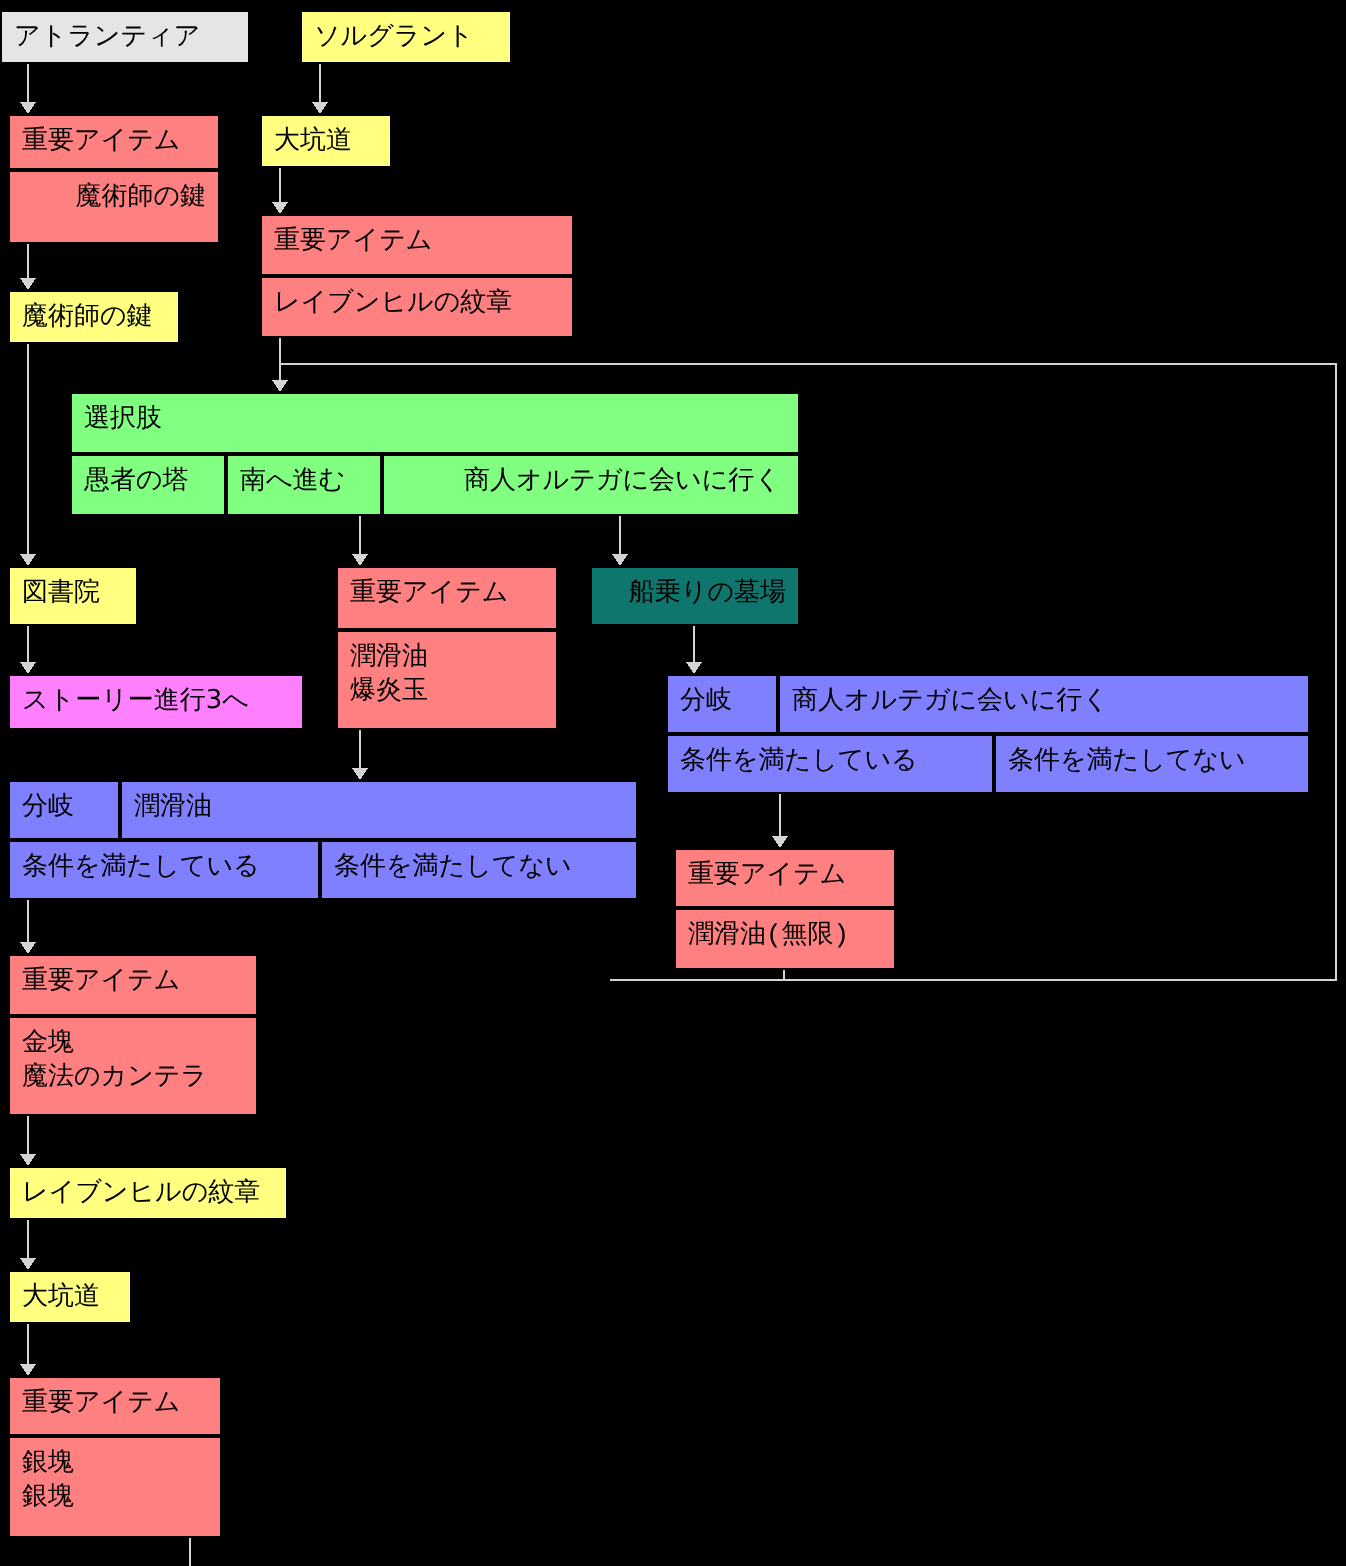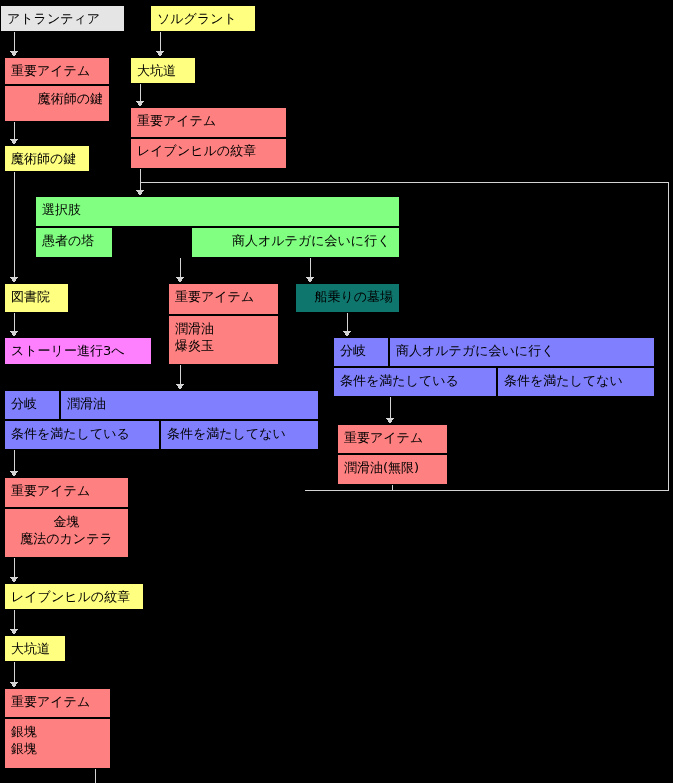--- a/index.html
+++ b/index.html
@@ -96,20 +96,23 @@
     </div>
     <div class="node" style="left: 130px; top: 138px; width: 157px; height: 31px; background: rgb(255, 128, 128); font-family: Liberation Mono, monospace;">
       <div class="label">レイブンヒルの紋章</div>
     </div>
     <div class="node" style="left: 35px; top: 196px; width: 365px; height: 31px; background: rgb(128, 255, 128);">
       <div class="label">選択肢</div>
     </div>
     <div class="node" style="left: 35px; top: 227px; width: 78px; height: 31px; background: rgb(128, 255, 128);">
       <div class="label">愚者の塔</div>
     </div>
+    <div class="node" style="left: 113px; top: 227px; width: 78px; height: 31px; background: rgb(128, 255, 128);">
+      <div class="label">南へ進む</div>
+    </div>
     <div class="node" style="left: 191px; top: 227px; width: 209px; height: 31px; background: rgb(128, 255, 128); padding-left: 40px;">
       <div class="label">商人オルテガに会いに行く</div>
     </div>
     <div class="node" style="left: 4px; top: 283px; width: 65px; height: 30px; background: rgb(255, 255, 128);">
       <div class="label">図書院</div>
     </div>
     <div class="node" style="left: 4px; top: 337px; width: 148px; height: 28px; background: rgb(255, 128, 255);">
       <div class="label">ストーリー進行3へ</div>
     </div>
     <div class="node" style="left: 168px; top: 283px; width: 111px; height: 32px; background: rgb(255, 128, 128);">
@@ -130,39 +133,39 @@
     </div>
     <div class="node" style="left: 333px; top: 367px; width: 164px; height: 30px; background: rgb(128, 128, 255);">
       <div class="label">条件を満たしている</div>
     </div>
     <div class="node" style="left: 497px; top: 367px; width: 158px; height: 30px; background: rgb(128, 128, 255);">
       <div class="label">条件を満たしてない</div>
     </div>
     <div class="node" style="left: 337px; top: 424px; width: 111px; height: 30px; background: rgb(255, 128, 128);">
       <div class="label">重要アイテム</div>
     </div>
-    <div class="node" style="left: 337px; top: 454px; width: 111px; height: 31px; background: rgb(255, 128, 128);">
+    <div class="node" style="left: 337px; top: 454px; width: 111px; height: 31px; background: rgb(255, 128, 128); font-family: Liberation Mono, monospace;">
       <div class="label">潤滑油(無限)</div>
     </div>
     <div class="node" style="left: 4px; top: 390px; width: 56px; height: 30px; background: rgb(128, 128, 255);">
       <div class="label">分岐</div>
     </div>
     <div class="node" style="left: 60px; top: 390px; width: 259px; height: 30px; background: rgb(128, 128, 255);">
       <div class="label">潤滑油</div>
     </div>
     <div class="node" style="left: 4px; top: 420px; width: 156px; height: 30px; background: rgb(128, 128, 255);">
       <div class="label">条件を満たしている</div>
     </div>
     <div class="node" style="left: 160px; top: 420px; width: 159px; height: 30px; background: rgb(128, 128, 255);">
       <div class="label">条件を満たしてない</div>
     </div>
     <div class="node" style="left: 4px; top: 477px; width: 125px; height: 31px; background: rgb(255, 128, 128);">
       <div class="label">重要アイテム</div>
     </div>
-    <div class="node" style="left: 4px; top: 508px; width: 125px; height: 50px; background: rgb(255, 128, 128); text-align: center;">
+    <div class="node" style="left: 4px; top: 508px; width: 125px; height: 50px; background: rgb(255, 128, 128);">
       <div class="label">金塊
 魔法のカンテラ</div>
     </div>
     <div class="node" style="left: 4px; top: 583px; width: 140px; height: 27px; background: rgb(255, 255, 128);">
       <div class="label">レイブンヒルの紋章</div>
     </div>
     <div class="node" style="left: 4px; top: 635px; width: 62px; height: 27px; background: rgb(255, 255, 128);">
       <div class="label">大坑道</div>
     </div>
     <div class="node" style="left: 4px; top: 688px; width: 107px; height: 30px; background: rgb(255, 128, 128);">

